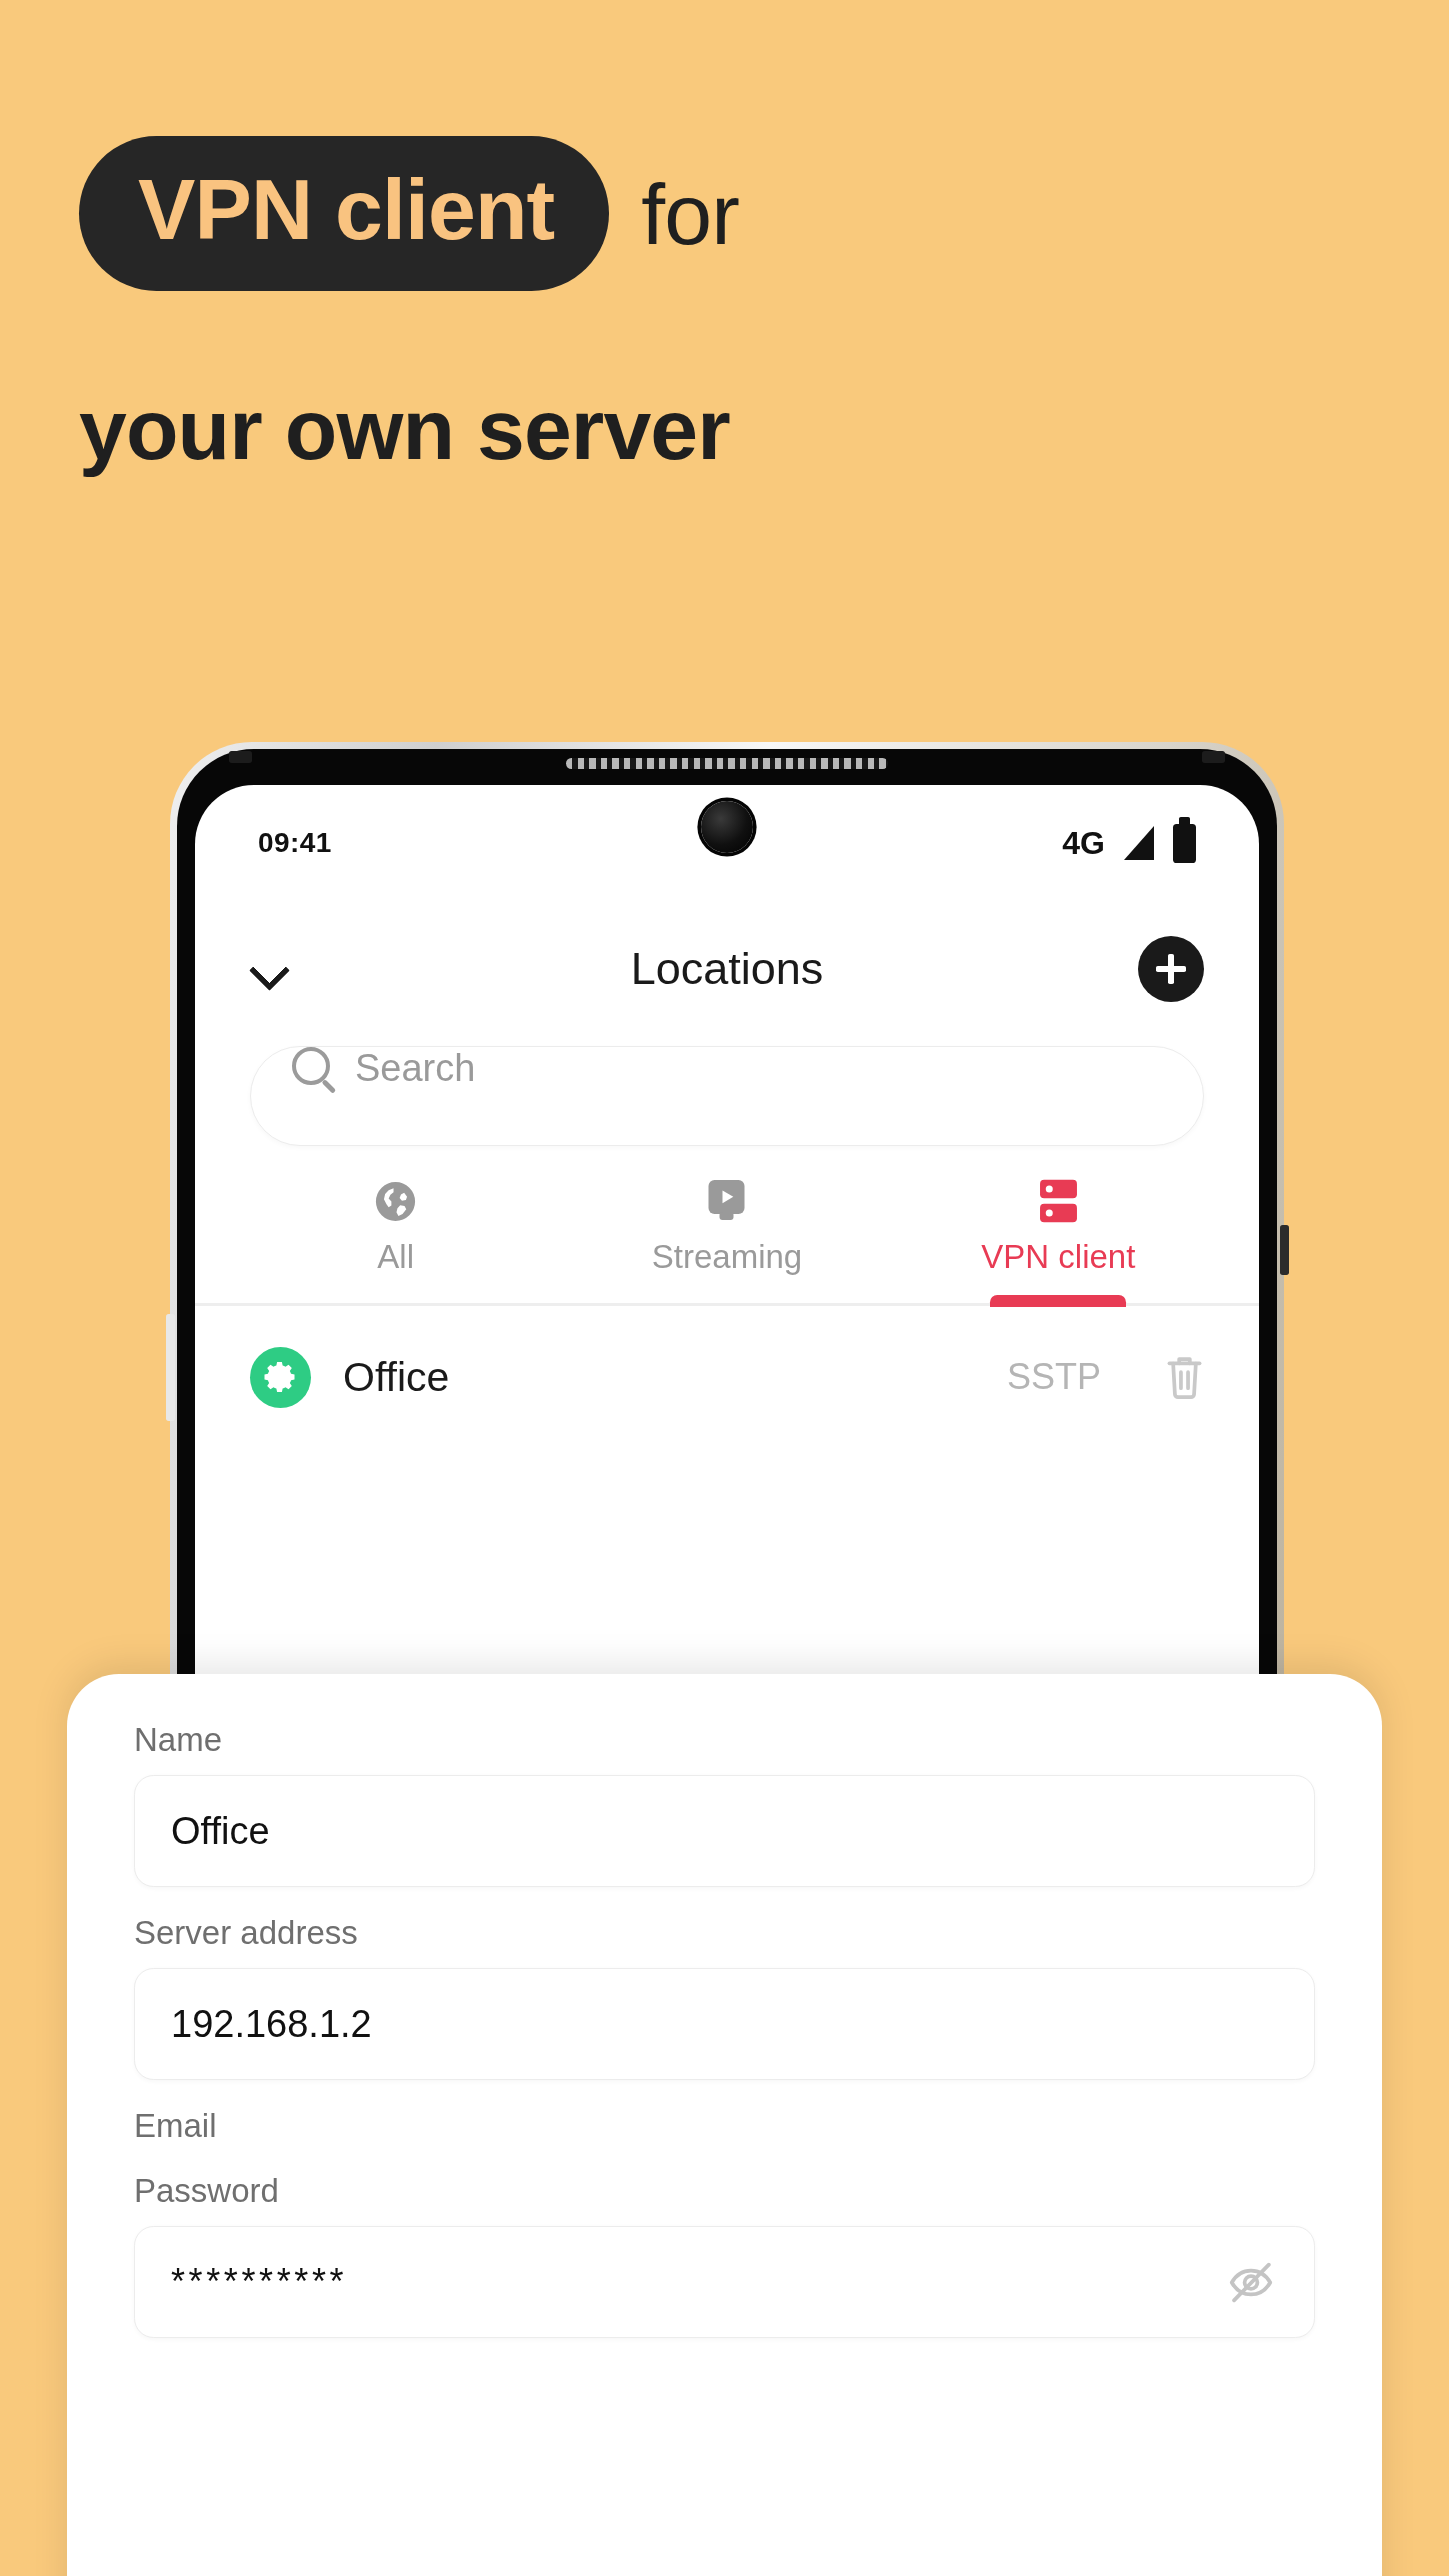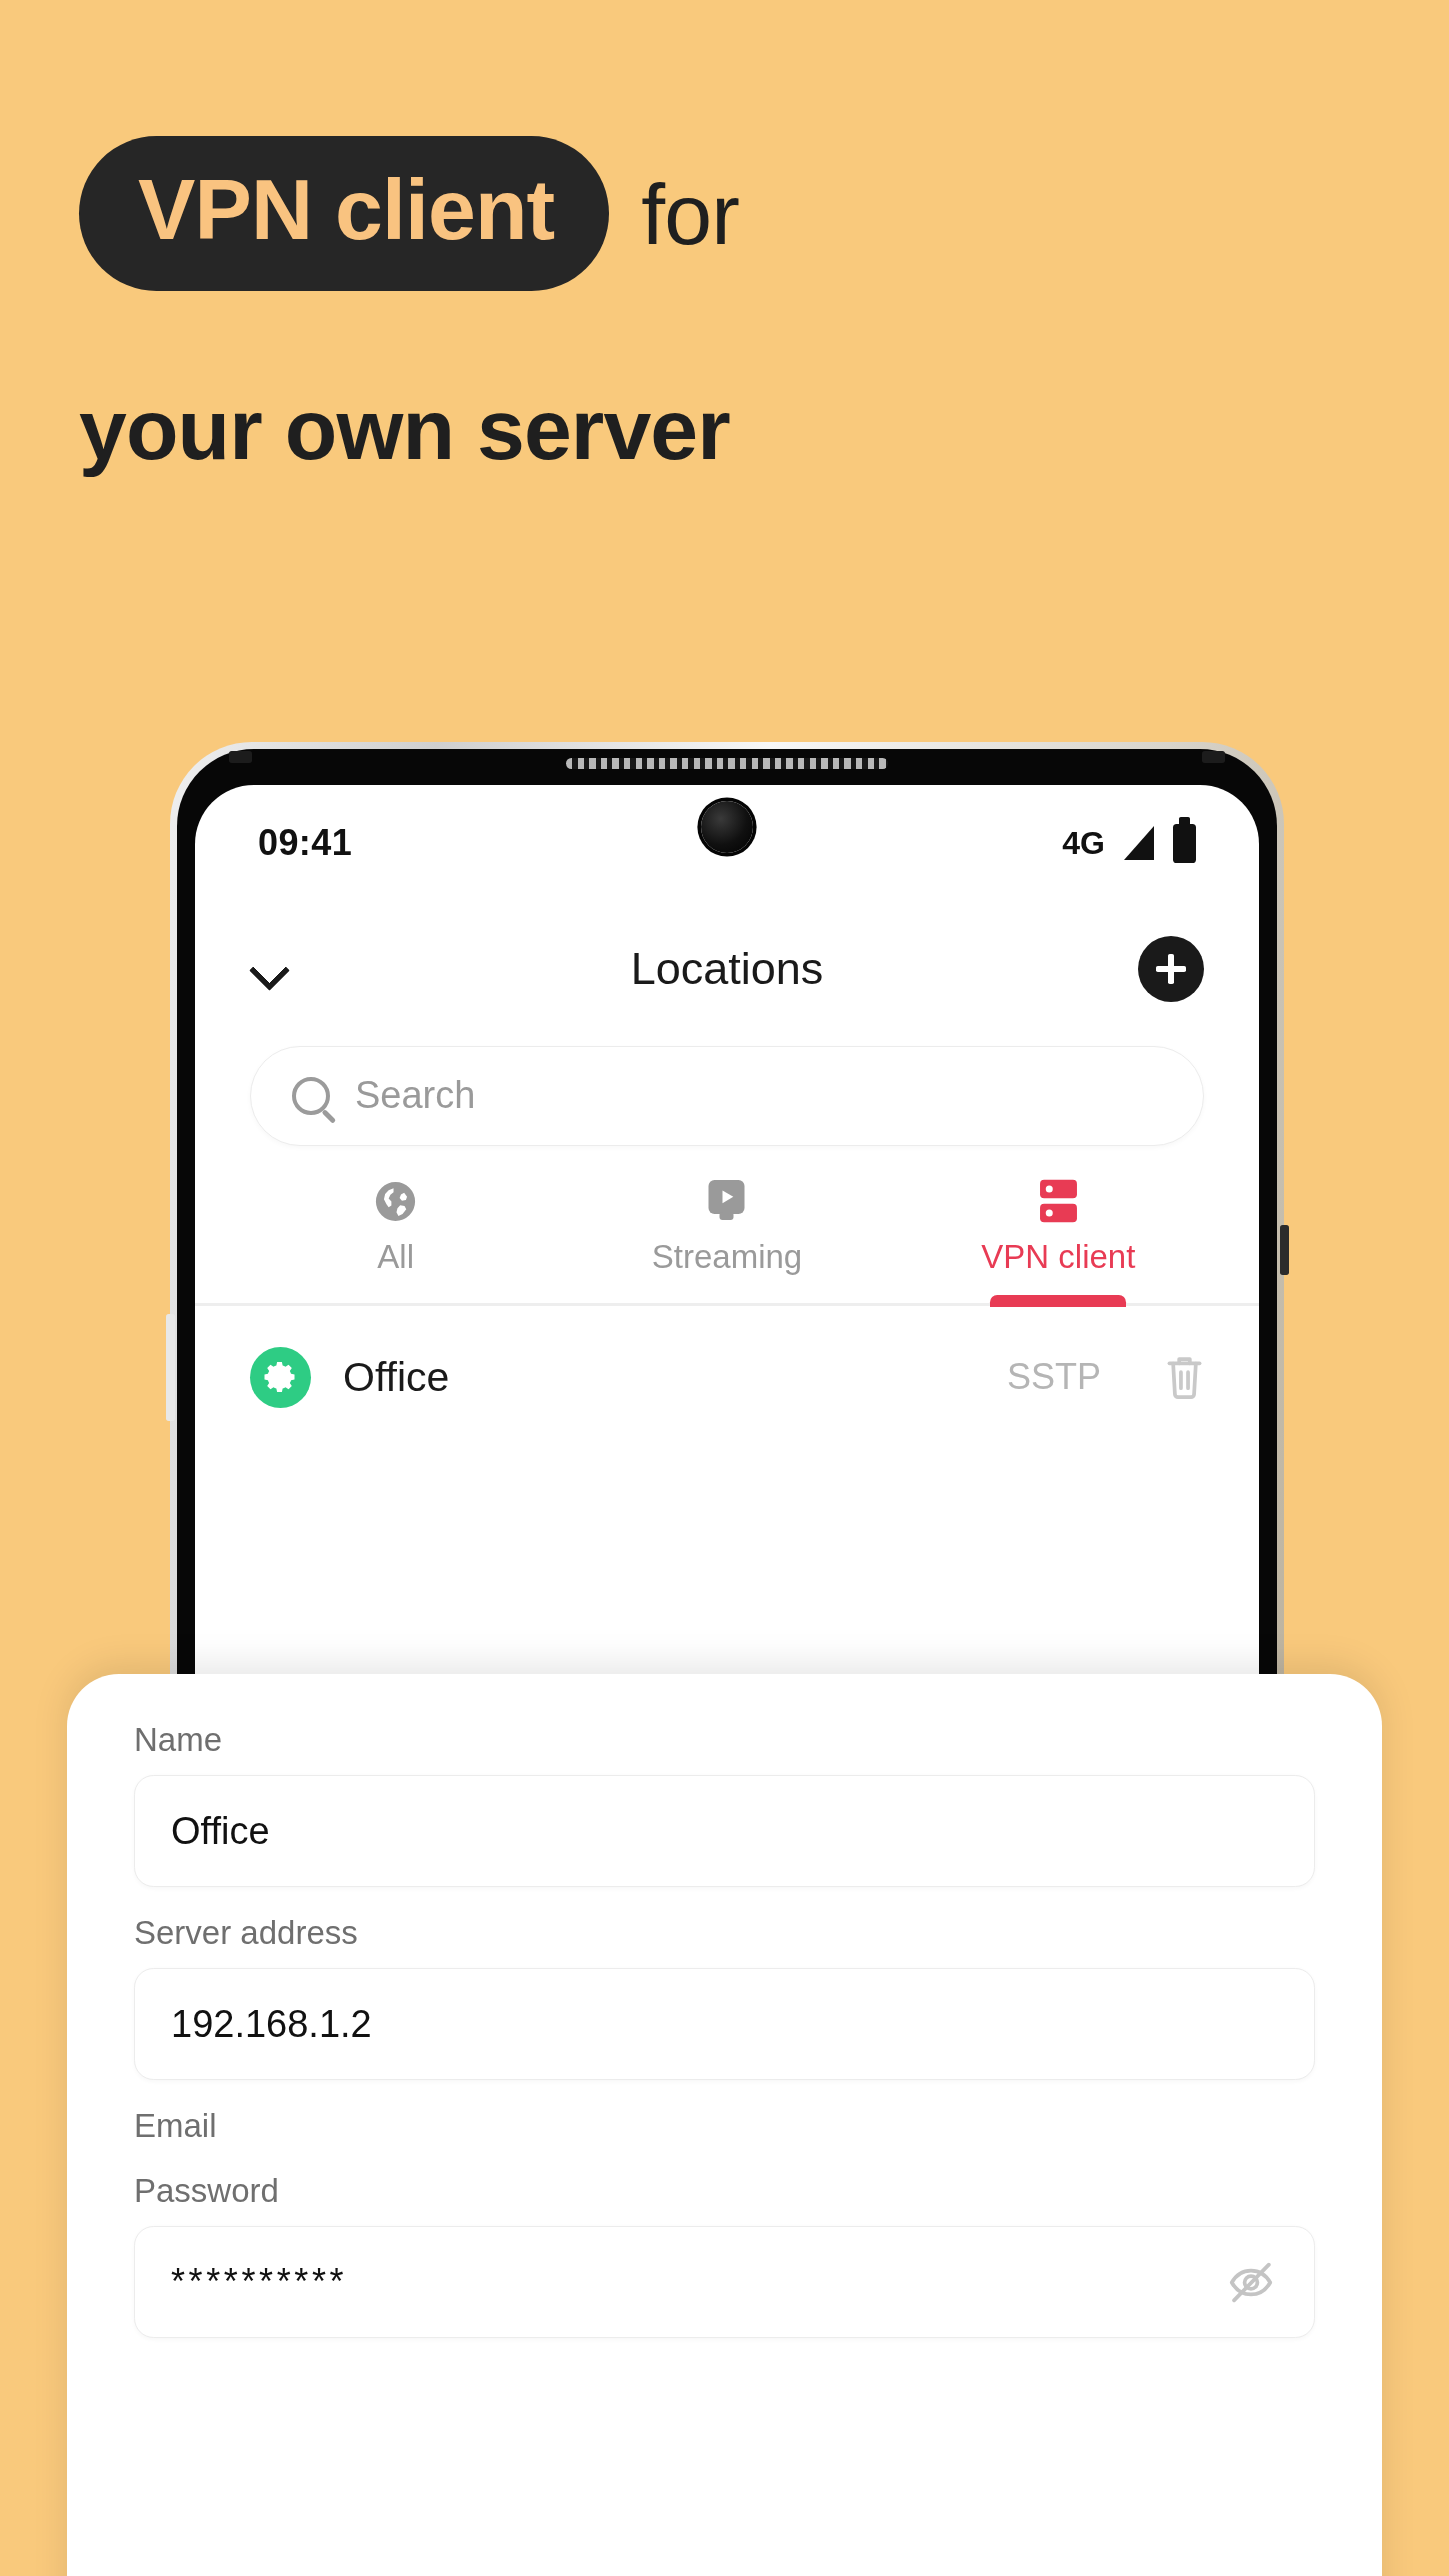--- a/index.html
+++ b/index.html
@@ -112,21 +112,21 @@
   }
 
   
   .statusbar {
     position: relative;
     height: 116px;
     display: flex; align-items: center;
     padding: 0 63px;
   }
   .status-time {
-    font-size: 36px; font-weight: 700; color: #111;
+    font-size: 28px; font-weight: 700; color: #111;
     letter-spacing: 0.4px;
   }
   .status-right {
     margin-left: auto;
     display: flex; align-items: center; gap: 19px;
   }
   .status-4g { font-size: 32px; font-weight: 700; color: #111; }
   .signal-tri {
     width: 0; height: 0;
     border-left: 30px solid transparent;
@@ -189,21 +189,21 @@
   }
   .add-btn::before { width: 30px; height: 6.3px; }
   .add-btn::after  { width: 6.3px; height: 30px; }
 
   
   .search-wrap { padding: 10.7px 55px 0 55px; }
   .search-box {
     height: 100px;
     border: 1.8px solid #ececec;
     border-radius: 54px;
-    display: flex; align-items: center;
+    display: flex; 
     padding: 0 41px;
     background: #fff;
     box-shadow: 0 1.8px 5.4px rgba(0,0,0,.03);
   }
   .search-icon {
     width: 38px; height: 38px;
     border: 4.5px solid #9b9b9b;
     border-radius: 50%;
     position: relative; flex: none;
   }

